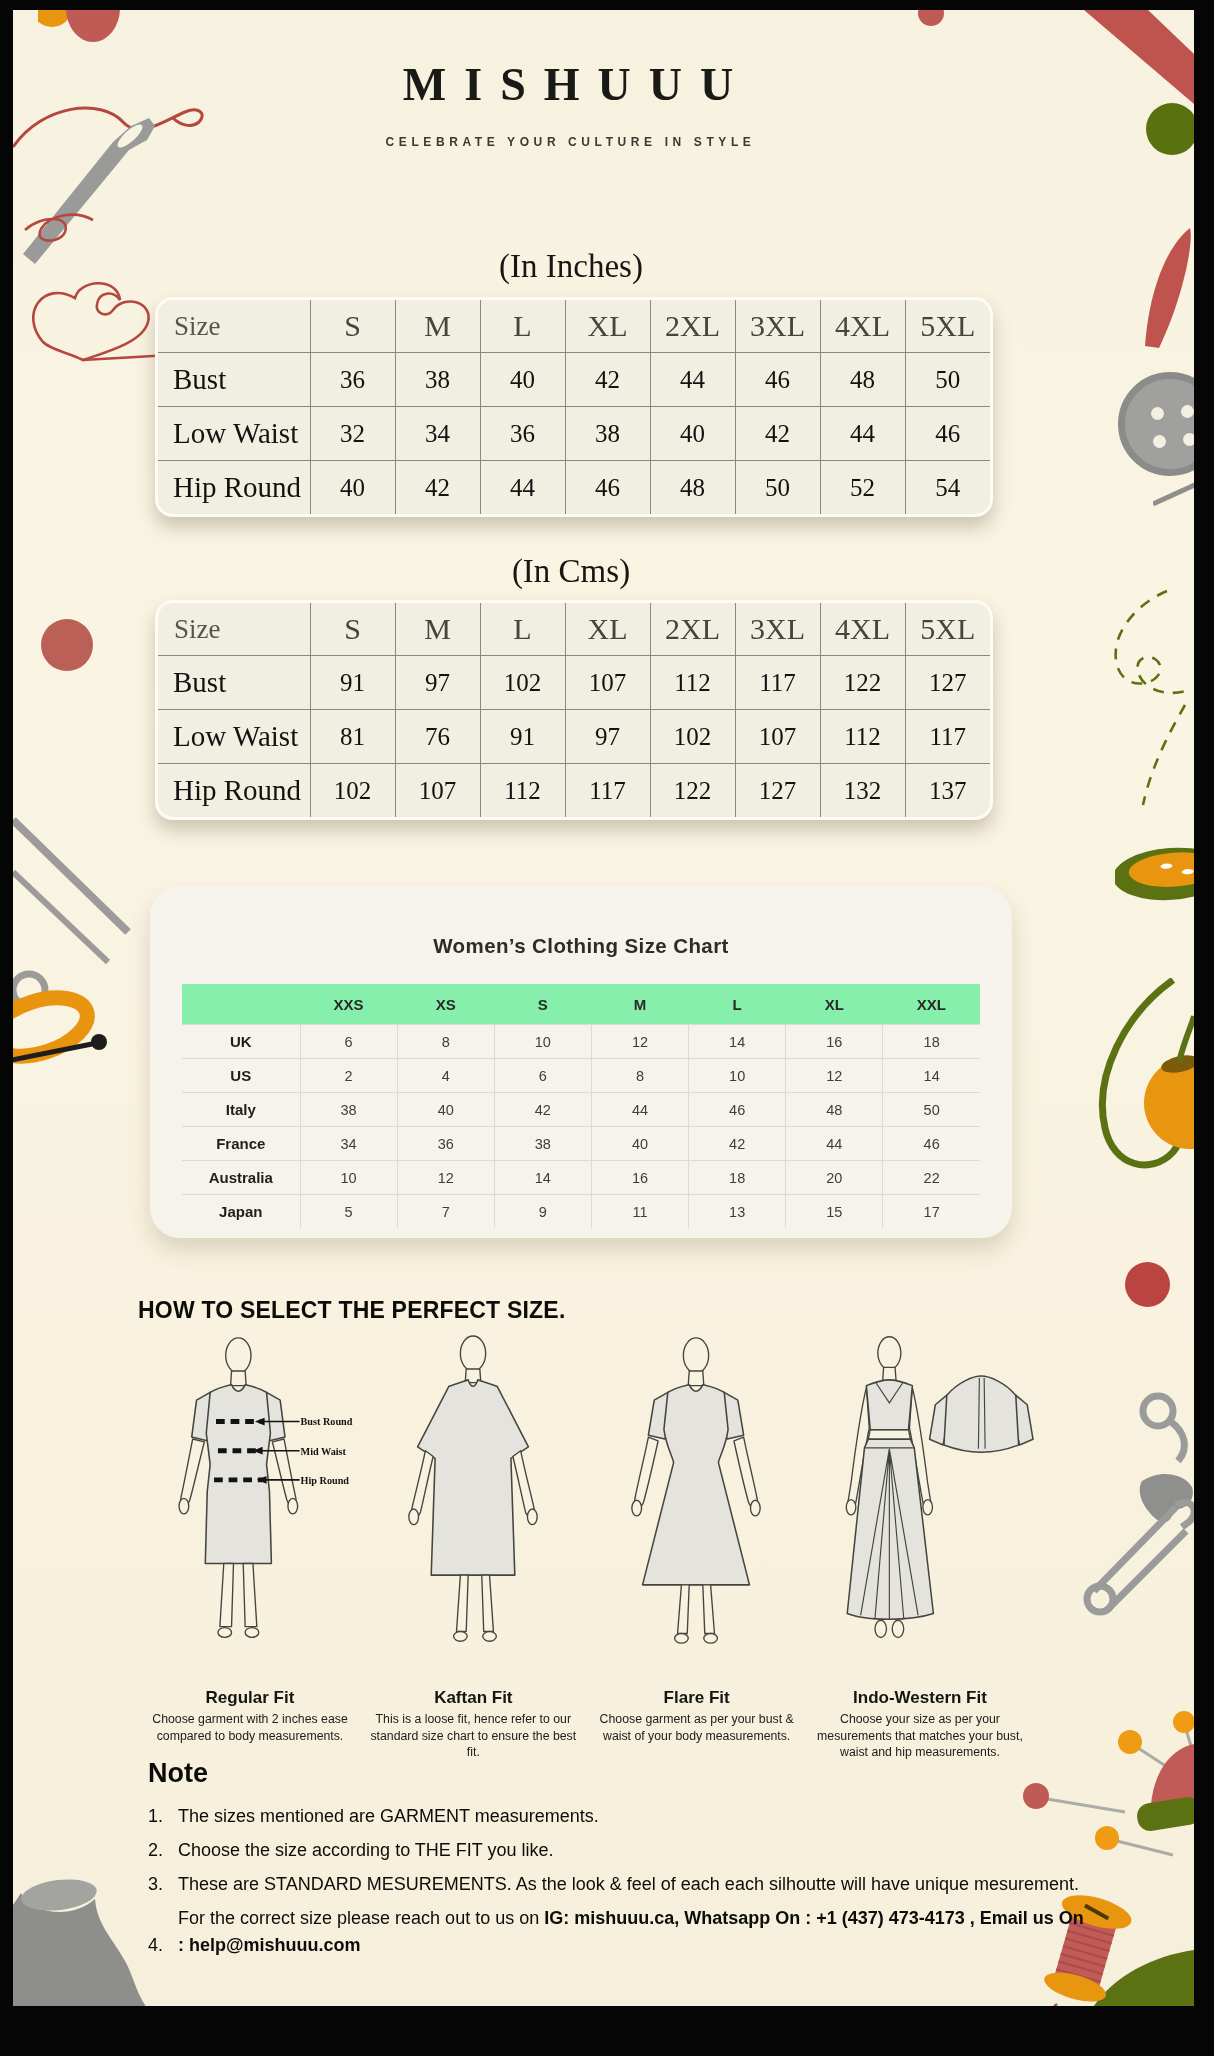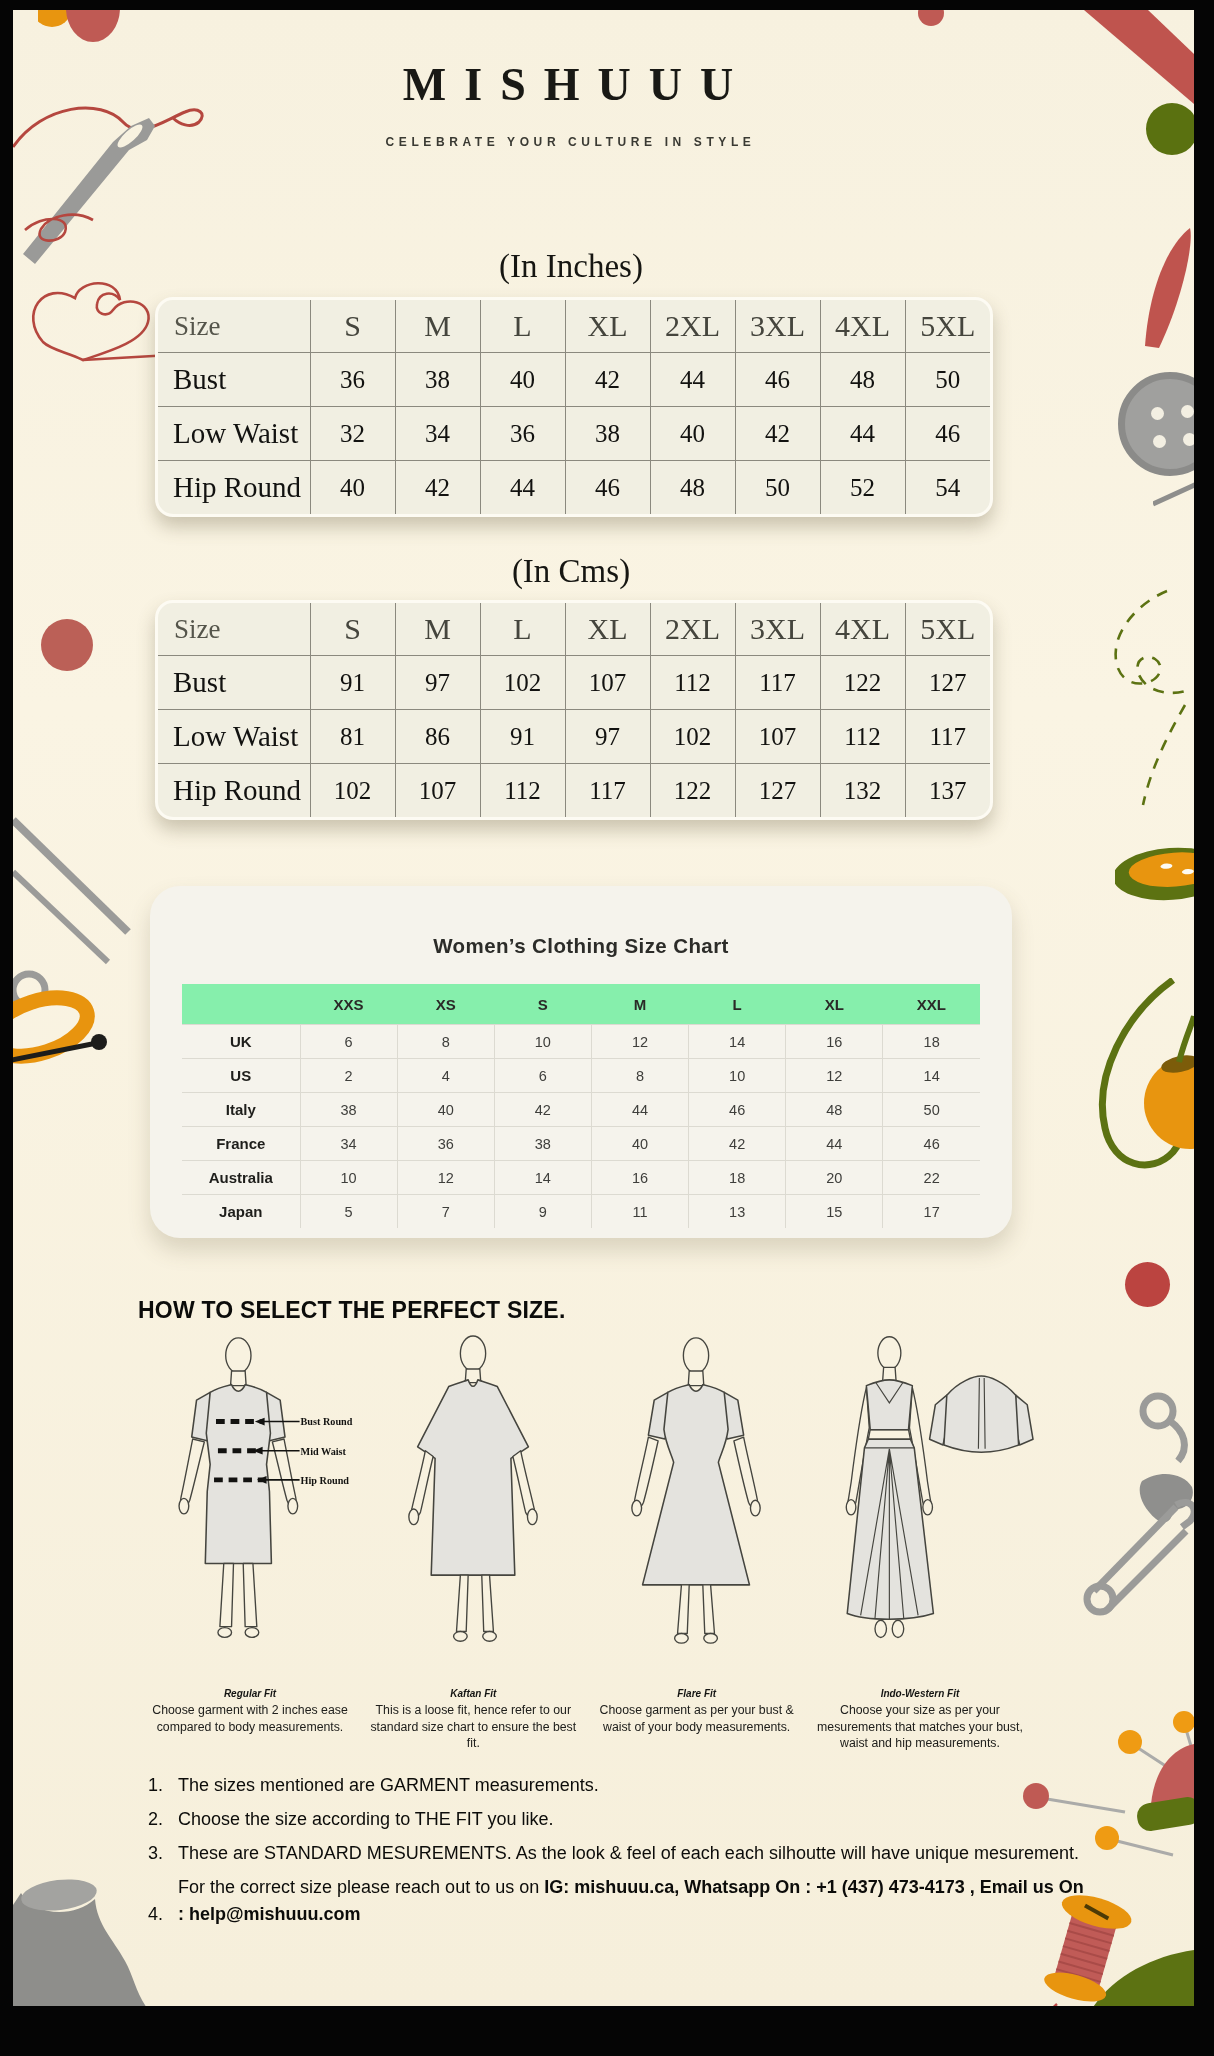--- a/index.html
+++ b/index.html
@@ -51,21 +51,21 @@
                justify-content:space-between;z-index:3;}
   .fit-block{width:222px;display:flex;flex-direction:column;align-items:center;}
   .fig-holder{height:352px;display:flex;align-items:flex-start;justify-content:center;}
   .fig-svg .garment{fill:#e4e3de;stroke:#45453f;stroke-width:1.6;stroke-linejoin:round;}
   .fig-svg .skin{fill:#f8f2e0;stroke:#45453f;stroke-width:1.4;stroke-linejoin:round;}
   .fig-svg .thin{fill:none;stroke:#45453f;stroke-width:1.2;}
   .fig-svg .dash{stroke:#121210;stroke-width:5;stroke-dasharray:9 6;fill:none;}
   .fig-svg .pointer{stroke:#121210;stroke-width:1.6;}
   .fig-svg .measure-label{font:700 10.5px "Liberation Serif","DejaVu Serif",serif;fill:#121210;}
   .fit-caption{text-align:center;margin-top:4px;}
-  .fit-name{font-size:10px;font-weight:700;color:#151513;font-style:italic;}
+  .fit-name{font-size:17px;font-weight:700;color:#151513;}
   .fit-desc{margin:3px auto 0;font-size:12.3px;line-height:1.35;color:#20201d;max-width:215px;}
   
   .note-block{position:absolute;left:135px;top:1748px;width:940px;z-index:3;}
   .note-heading{font-size:27px;font-weight:700;color:#0b0b09;}
   ol.note-list{list-style:none;margin:14px 0 0;padding:0;counter-reset:n;}
   ol.note-list li{counter-increment:n;display:flex;font-size:18px;line-height:1.5;
                   color:#0c0c0a;margin-bottom:7px;align-items:flex-end;}
   ol.note-list li::before{content:counter(n) ".";width:30px;flex:0 0 30px;}
   ol.note-list .bold-part{font-weight:700;}
   
@@ -283,21 +283,21 @@
             <td>102</td>
             <td>107</td>
             <td>112</td>
             <td>117</td>
             <td>122</td>
             <td>127</td>
           </tr>
           <tr>
             <th>Low Waist</th>
             <td>81</td>
-            <td>86</td>
+            <td>76</td>
             <td>91</td>
             <td>97</td>
             <td>102</td>
             <td>107</td>
             <td>112</td>
             <td>117</td>
           </tr>
           <tr>
             <th>Hip Round</th>
             <td>102</td>
@@ -507,20 +507,21 @@
         </svg>
       </div>
       <div class="fit-caption">
         <div class="fit-name">Indo-Western Fit</div>
         <div class="fit-desc">Choose your size as per your mesurements that matches your bust, waist and hip measurements.</div>
       </div>
     </div>
   </div>
 
   <div class="note-block">
+    <div class="note-heading">Note</div>
     <ol class="note-list">
       <li>
           <span><span>The sizes mentioned are GARMENT measurements.</span><span class="bold-part"></span></span>
         </li>
       <li>
           <span><span>Choose the size according to THE FIT you like.</span><span class="bold-part"></span></span>
         </li>
       <li>
           <span><span>These are STANDARD MESUREMENTS. As the look &amp; feel of each each silhoutte will have unique mesurement.</span><span class="bold-part"></span></span>
         </li>

